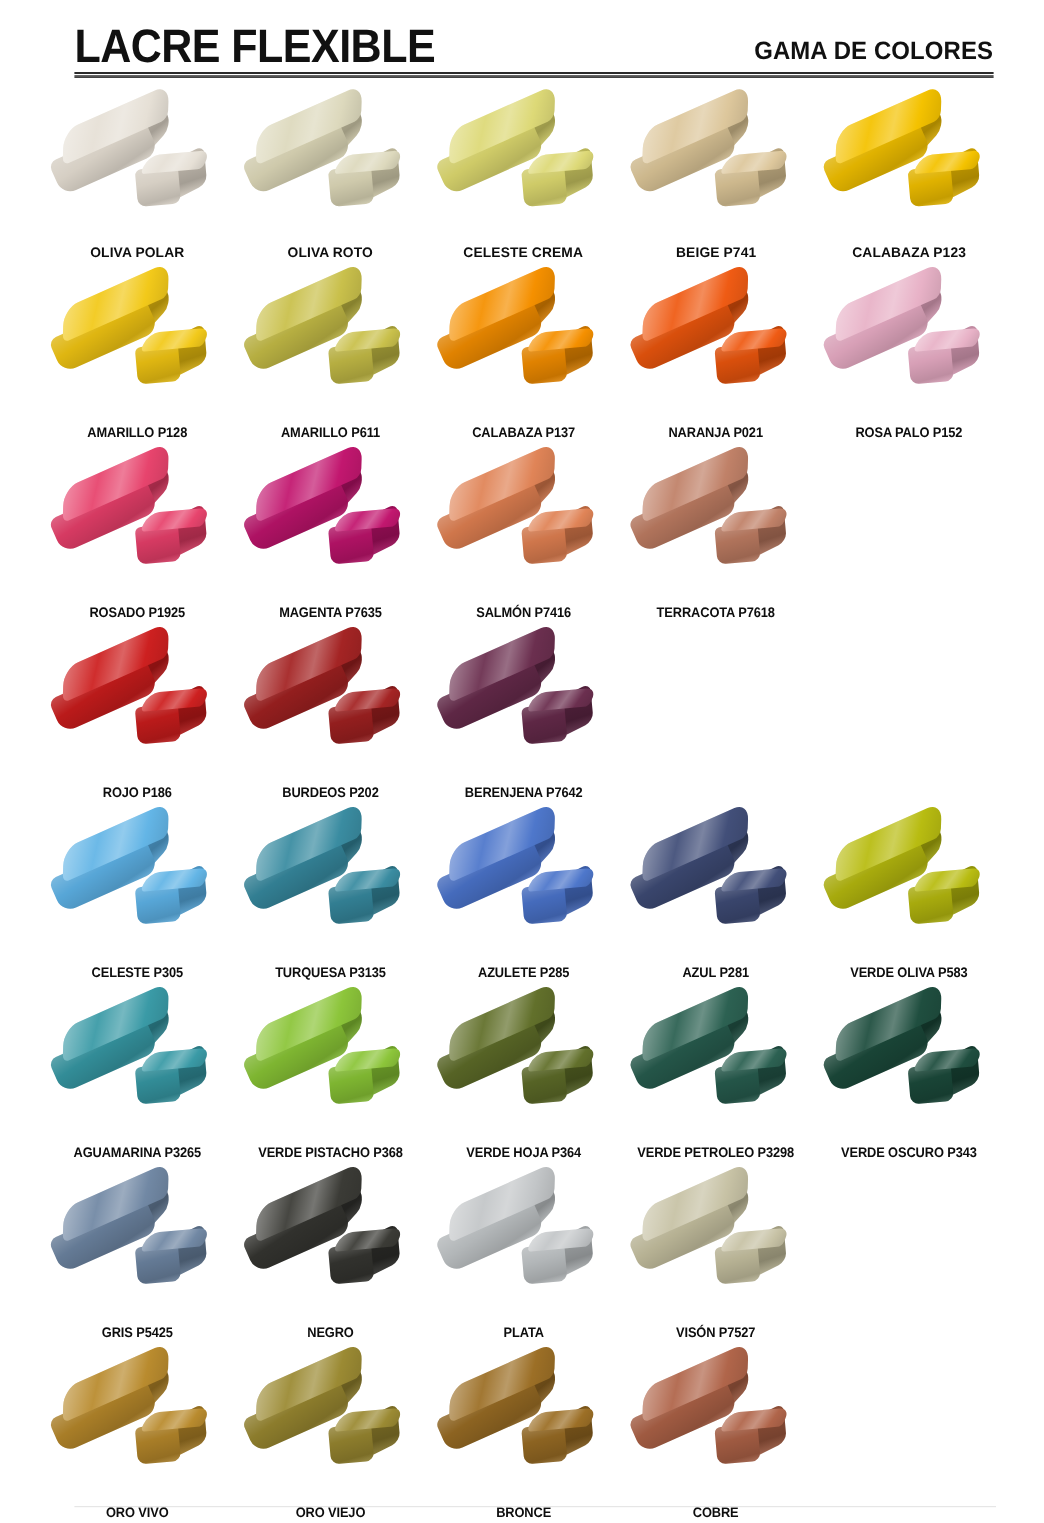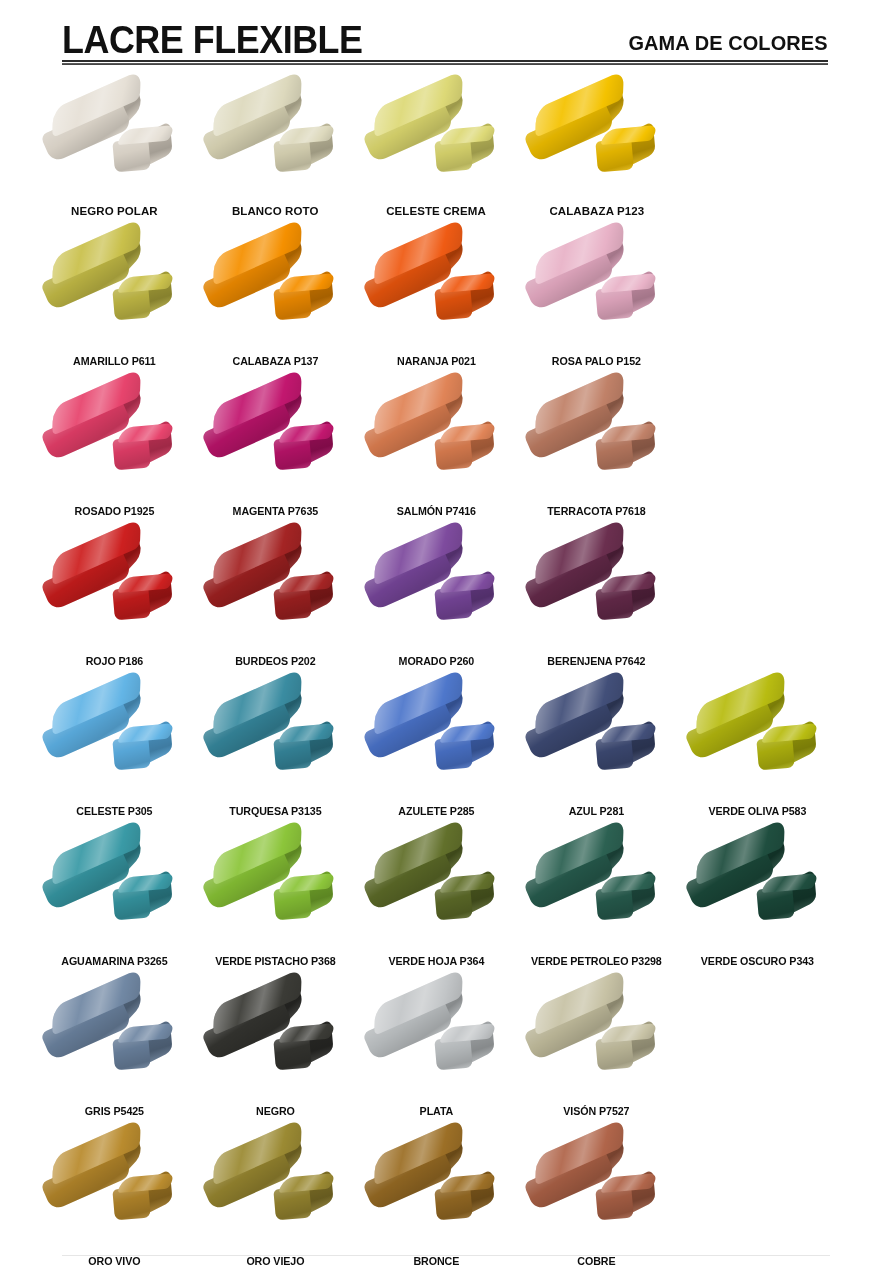--- a/index.html
+++ b/index.html
@@ -256,21 +256,21 @@
               </div>
               <div class="face-front" style="background: rgb(214, 207, 196);">
                 <div class="gloss-front"></div>
               </div>
               <div class="face-top" style="background: rgb(230, 224, 214);">
                 <div class="gloss-top"></div>
               </div>
             </div>
           </div>
         </div>
-        <div class="label">NEGRO POLAR</div>
+        <div class="label">OLIVA POLAR</div>
       </div>
       <div class="cell">
         <div class="swatch">
           <div class="swatch-inner">
             <div class="bar-back">
               <div class="face-side" style="background: rgb(197, 191, 161);">
                 <div class="gloss-front"></div>
               </div>
               <div class="face-front" style="background: rgb(207, 202, 172);">
                 <div class="gloss-front"></div>
@@ -285,21 +285,21 @@
               </div>
               <div class="face-front" style="background: rgb(207, 202, 172);">
                 <div class="gloss-front"></div>
               </div>
               <div class="face-top" style="background: rgb(221, 217, 189);">
                 <div class="gloss-top"></div>
               </div>
             </div>
           </div>
         </div>
-        <div class="label">BLANCO ROTO</div>
+        <div class="label">OLIVA ROTO</div>
       </div>
       <div class="cell">
         <div class="swatch">
           <div class="swatch-inner">
             <div class="bar-back">
               <div class="face-side" style="background: rgb(195, 191, 93);">
                 <div class="gloss-front"></div>
               </div>
               <div class="face-front" style="background: rgb(207, 203, 104);">
                 <div class="gloss-front"></div>
@@ -315,20 +315,49 @@
               <div class="face-front" style="background: rgb(207, 203, 104);">
                 <div class="gloss-front"></div>
               </div>
               <div class="face-top" style="background: rgb(221, 217, 119);">
                 <div class="gloss-top"></div>
               </div>
             </div>
           </div>
         </div>
         <div class="label">CELESTE CREMA</div>
+      </div>
+      <div class="cell">
+        <div class="swatch">
+          <div class="swatch-inner">
+            <div class="bar-back">
+              <div class="face-side" style="background: rgb(194, 173, 130);">
+                <div class="gloss-front"></div>
+              </div>
+              <div class="face-front" style="background: rgb(205, 184, 141);">
+                <div class="gloss-front"></div>
+              </div>
+              <div class="face-top" style="background: rgb(221, 199, 156);">
+                <div class="gloss-top"></div>
+              </div>
+            </div>
+            <div class="bar-front">
+              <div class="face-side" style="background: rgb(194, 173, 130);">
+                <div class="gloss-front"></div>
+              </div>
+              <div class="face-front" style="background: rgb(205, 184, 141);">
+                <div class="gloss-front"></div>
+              </div>
+              <div class="face-top" style="background: rgb(221, 199, 156);">
+                <div class="gloss-top"></div>
+              </div>
+            </div>
+          </div>
+        </div>
+        <div class="label">BEIGE P741</div>
       </div>
       <div class="cell">
         <div class="swatch">
           <div class="swatch-inner">
             <div class="bar-back">
               <div class="face-side" style="background: rgb(210, 166, 0);">
                 <div class="gloss-front"></div>
               </div>
               <div class="face-front" style="background: rgb(224, 178, 0);">
                 <div class="gloss-front"></div>
@@ -351,20 +380,49 @@
           </div>
         </div>
         <div class="label">CALABAZA P123</div>
       </div>
     </div>
     <div class="row">
       <div class="cell">
         <div class="swatch">
           <div class="swatch-inner">
             <div class="bar-back">
+              <div class="face-side" style="background: rgb(207, 168, 12);">
+                <div class="gloss-front"></div>
+              </div>
+              <div class="face-front" style="background: rgb(223, 182, 17);">
+                <div class="gloss-front"></div>
+              </div>
+              <div class="face-top" style="background: rgb(242, 201, 26);">
+                <div class="gloss-top"></div>
+              </div>
+            </div>
+            <div class="bar-front">
+              <div class="face-side" style="background: rgb(207, 168, 12);">
+                <div class="gloss-front"></div>
+              </div>
+              <div class="face-front" style="background: rgb(223, 182, 17);">
+                <div class="gloss-front"></div>
+              </div>
+              <div class="face-top" style="background: rgb(242, 201, 26);">
+                <div class="gloss-top"></div>
+              </div>
+            </div>
+          </div>
+        </div>
+        <div class="label">AMARILLO P128</div>
+      </div>
+      <div class="cell">
+        <div class="swatch">
+          <div class="swatch-inner">
+            <div class="bar-back">
               <div class="face-side" style="background: rgb(168, 161, 57);">
                 <div class="gloss-front"></div>
               </div>
               <div class="face-front" style="background: rgb(182, 174, 65);">
                 <div class="gloss-front"></div>
               </div>
               <div class="face-top" style="background: rgb(201, 192, 75);">
                 <div class="gloss-top"></div>
               </div>
             </div>
@@ -645,49 +703,20 @@
               </div>
             </div>
           </div>
         </div>
         <div class="label">BURDEOS P202</div>
       </div>
       <div class="cell">
         <div class="swatch">
           <div class="swatch-inner">
             <div class="bar-back">
-              <div class="face-side" style="background: rgb(101, 58, 132);">
-                <div class="gloss-front"></div>
-              </div>
-              <div class="face-front" style="background: rgb(111, 65, 144);">
-                <div class="gloss-front"></div>
-              </div>
-              <div class="face-top" style="background: rgb(126, 75, 158);">
-                <div class="gloss-top"></div>
-              </div>
-            </div>
-            <div class="bar-front">
-              <div class="face-side" style="background: rgb(101, 58, 132);">
-                <div class="gloss-front"></div>
-              </div>
-              <div class="face-front" style="background: rgb(111, 65, 144);">
-                <div class="gloss-front"></div>
-              </div>
-              <div class="face-top" style="background: rgb(126, 75, 158);">
-                <div class="gloss-top"></div>
-              </div>
-            </div>
-          </div>
-        </div>
-        <div class="label">MORADO P260</div>
-      </div>
-      <div class="cell">
-        <div class="swatch">
-          <div class="swatch-inner">
-            <div class="bar-back">
               <div class="face-side" style="background: rgb(85, 34, 62);">
                 <div class="gloss-front"></div>
               </div>
               <div class="face-front" style="background: rgb(94, 39, 69);">
                 <div class="gloss-front"></div>
               </div>
               <div class="face-top" style="background: rgb(107, 47, 79);">
                 <div class="gloss-top"></div>
               </div>
             </div>

